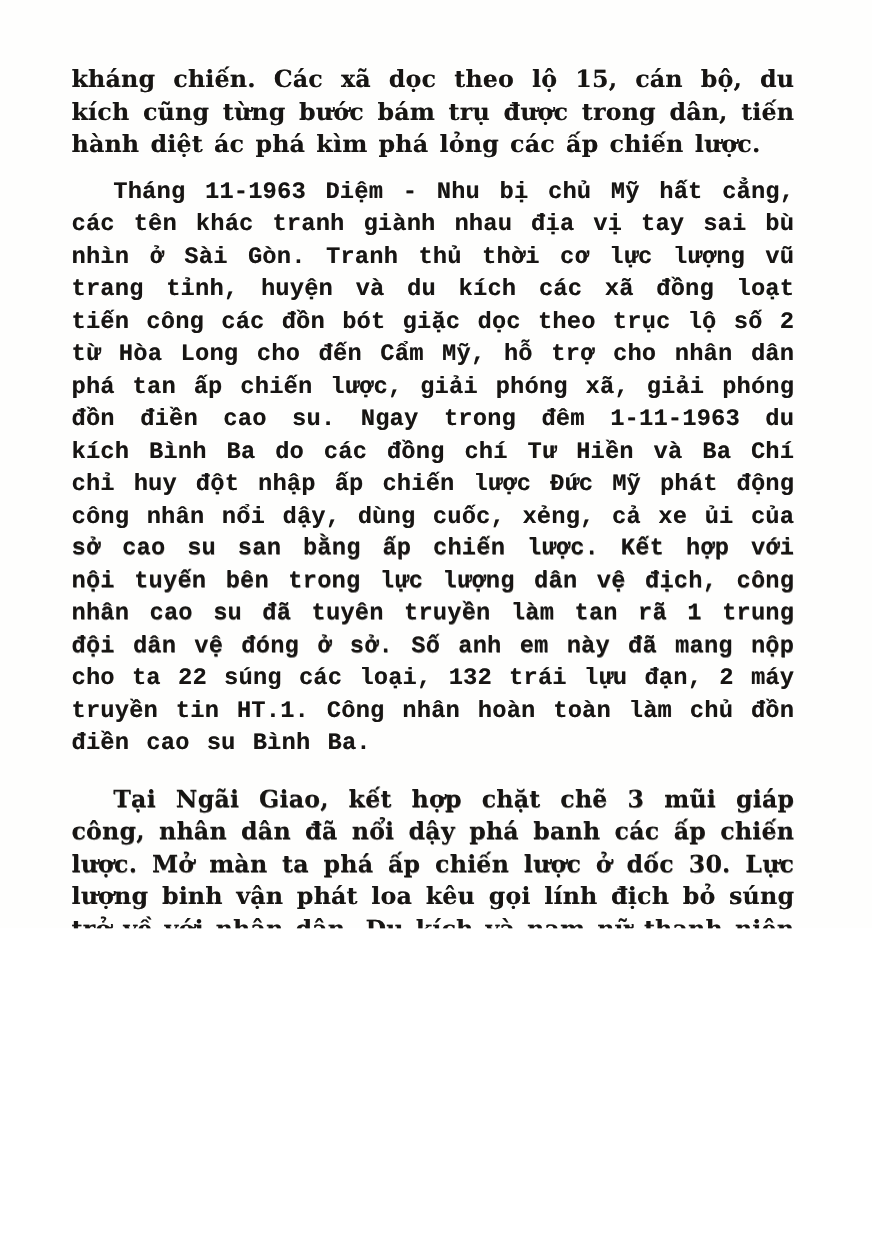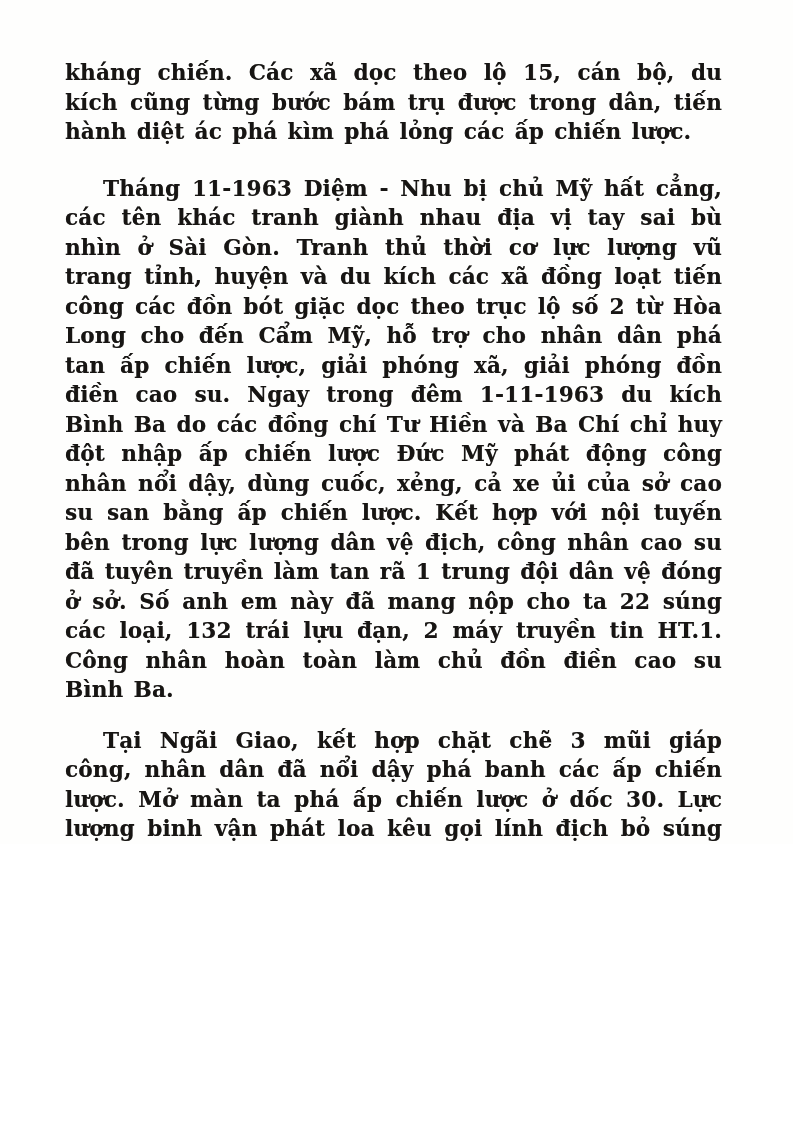--- a/index.html
+++ b/index.html
@@ -31,21 +31,21 @@
     color: #171513;
     text-align: justify;
     word-spacing: 2.5px;
     letter-spacing: 0.2px;
     
     text-shadow: 0.2px 0.2px 0 rgba(20,18,16,0.55);
   }
   .para.indent {
     text-indent: 38px;
   }
-  #para-2 { margin-top: 27px; }
+  #para-2 { margin-top: 14px; font-family: Liberation Mono, monospace; }
   #para-3 { margin-top: 21px; }
   .page-number {
     position: absolute;
     top: 1031px;
     right: 71px;
     font-family: "DejaVu Serif", serif;
     font-weight: 700;
     font-size: 15px;
     color: #1c1a18;
     letter-spacing: 1px;

